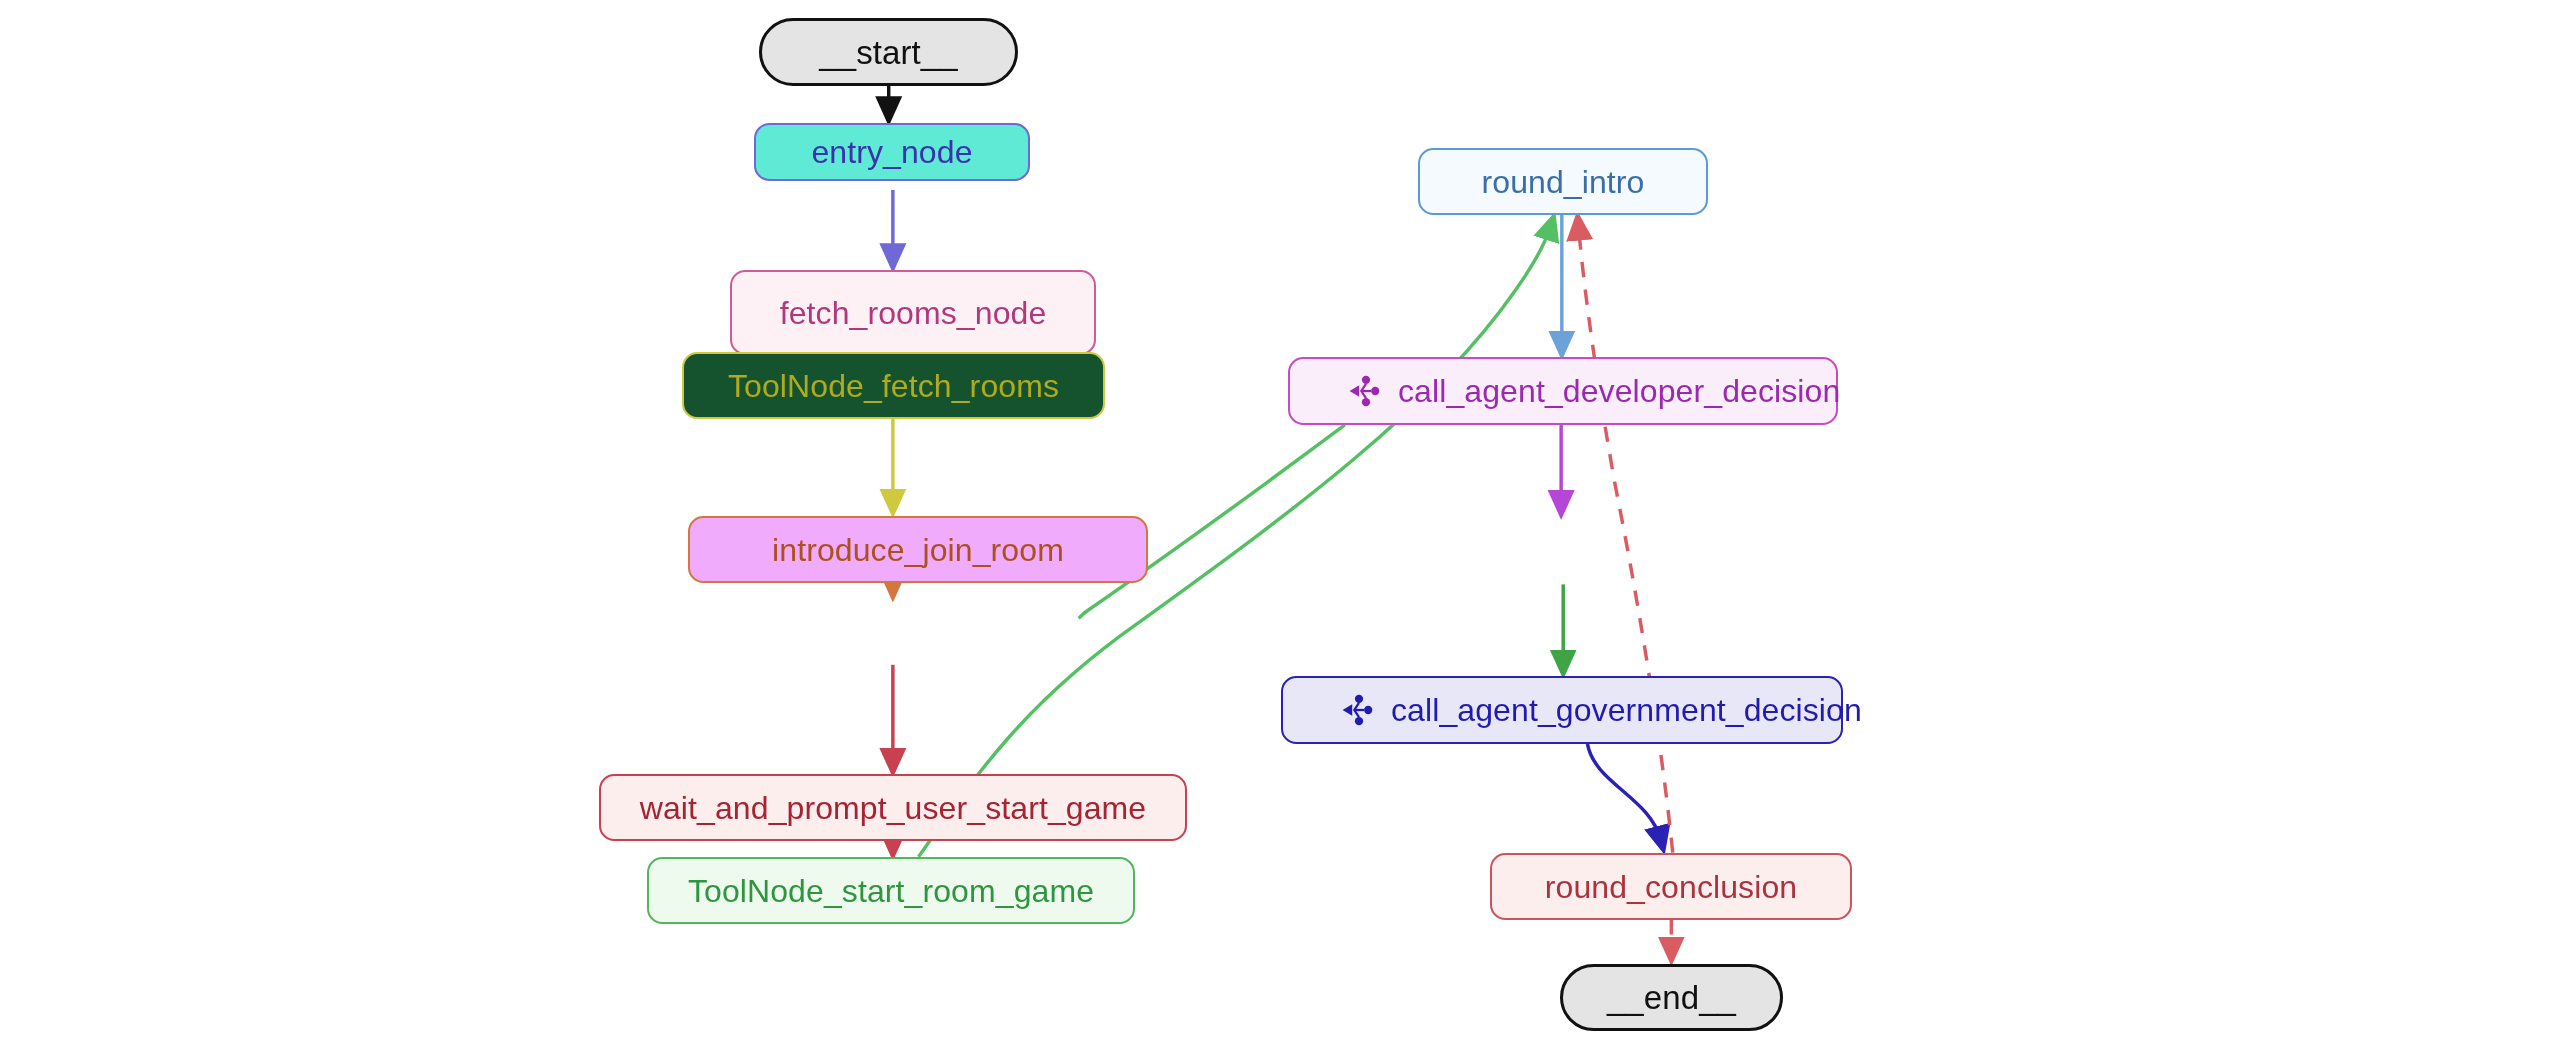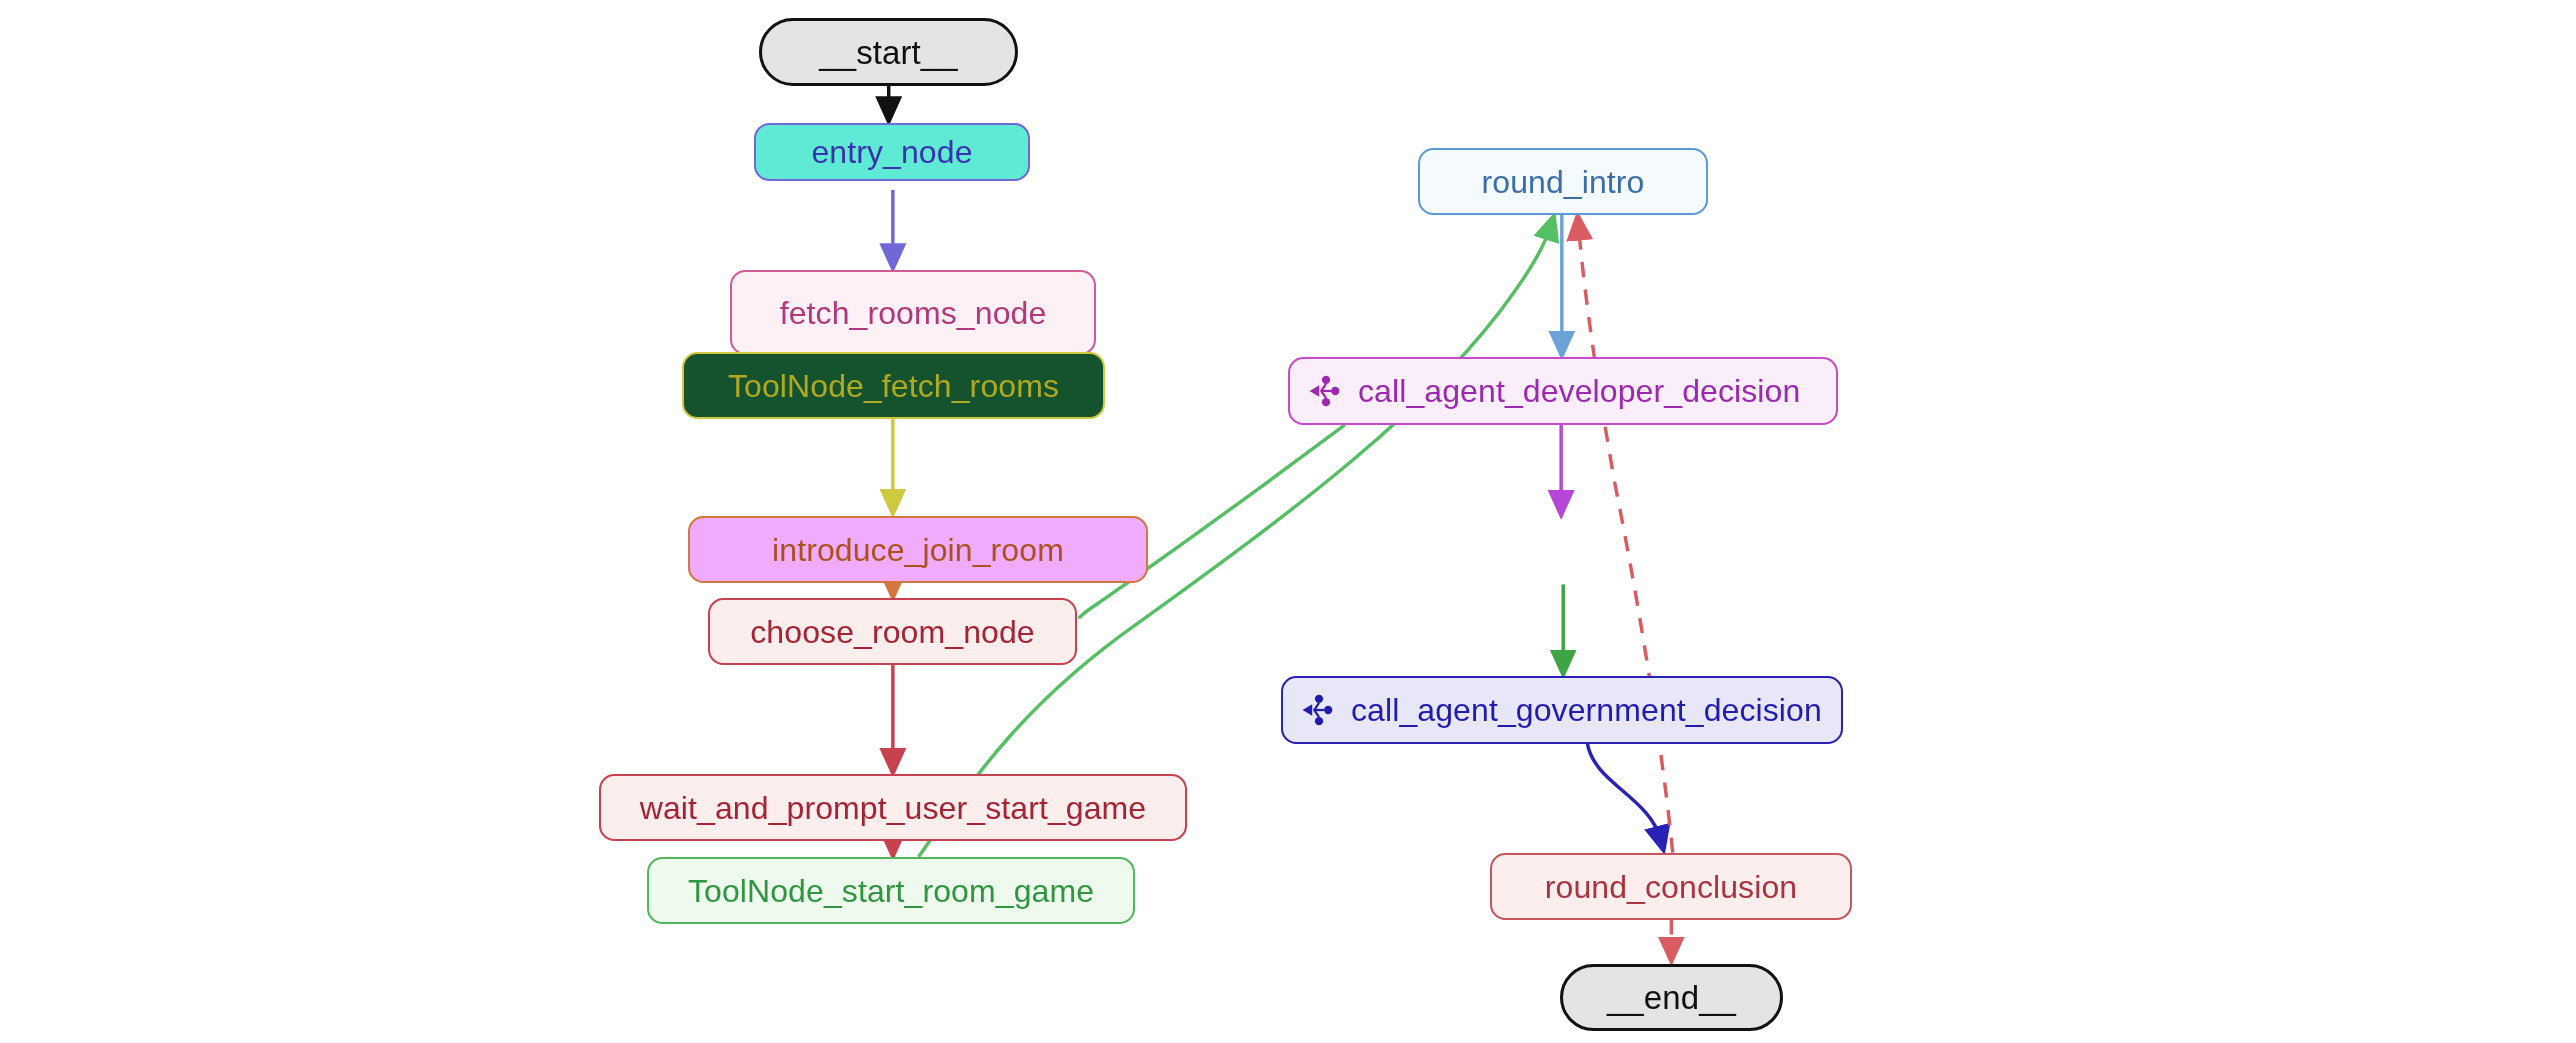--- a/index.html
+++ b/index.html
@@ -48,21 +48,21 @@
     border-color: #111111;
     background: #e4e4e4;
     border-width: 3.5px;
   }
   .node.terminal .node-label {
     color: #111111;
     font-size: 33px;
   }
   .node.with-icon {
     justify-content: flex-start;
-    padding-left: 18px;
+    padding-left: 58px;
   }
   .agent-icon {
     flex: 0 0 auto;
     width: 32px;
     height: 32px;
     margin-right: 18px;
     display: inline-block;
   }
   .agent-icon svg { display: block; width: 32px; height: 32px; }
 </style>
@@ -155,23 +155,20 @@
   </div>
 
   <div class="node" style="left:682px; top:352px; width:423px; height:67px; background:#14532d; border-color:#cfc93f;">
     <span class="node-label" style="color:#b0aa1f;">ToolNode_fetch_rooms</span>
   </div>
 
   <div class="node" style="left:688px; top:516px; width:460px; height:67px; background:#f0abfc; border-color:#d4773f;">
     <span class="node-label" style="color:#ac501d;">introduce_join_room</span>
   </div>
 
-  <div class="node" style="left:708px; top:598px; width:369px; height:67px; background:#fdeeee; border-color:#c8414f;">
-    <span class="node-label" style="color:#a42434;">choose_room_node</span>
-  </div>
 
   <div class="node" style="left:599px; top:774px; width:588px; height:67px; background:#fdeeee; border-color:#c8414f;text-align:right;">
     <span class="node-label" style="color:#a42434;">wait_and_prompt_user_start_game</span>
   </div>
 
   <div class="node" style="left:647px; top:857px; width:488px; height:67px; background:#effaef; border-color:#52b65c;">
     <span class="node-label" style="color:#2f9640;">ToolNode_start_room_game</span>
   </div>
 
   <div class="node" style="left:1418px; top:148px; width:290px; height:67px; background:#f5faff; border-color:#5b9bd5;">

